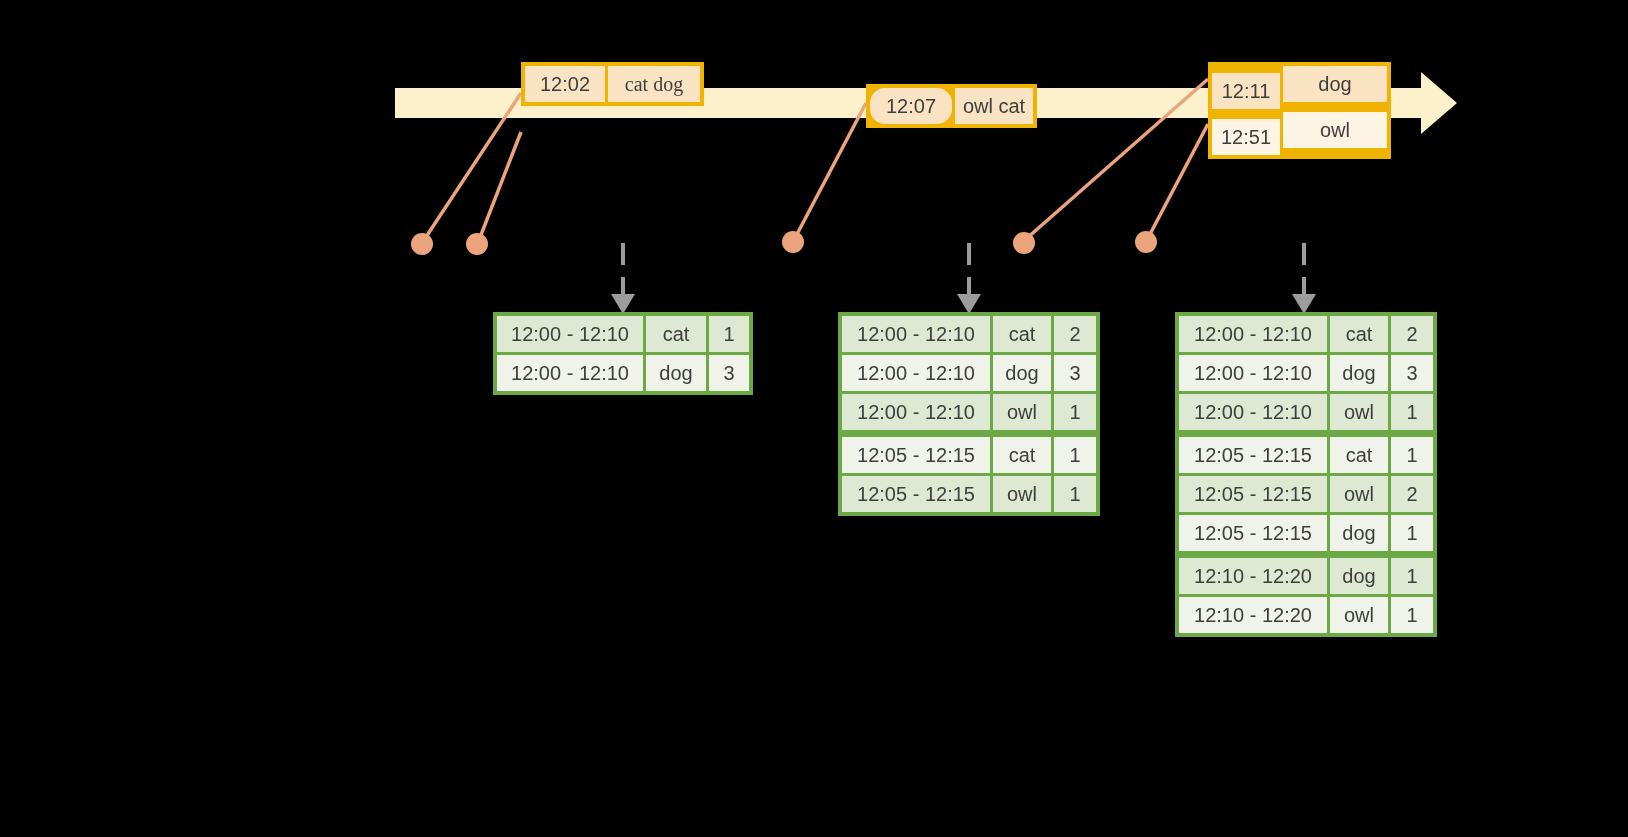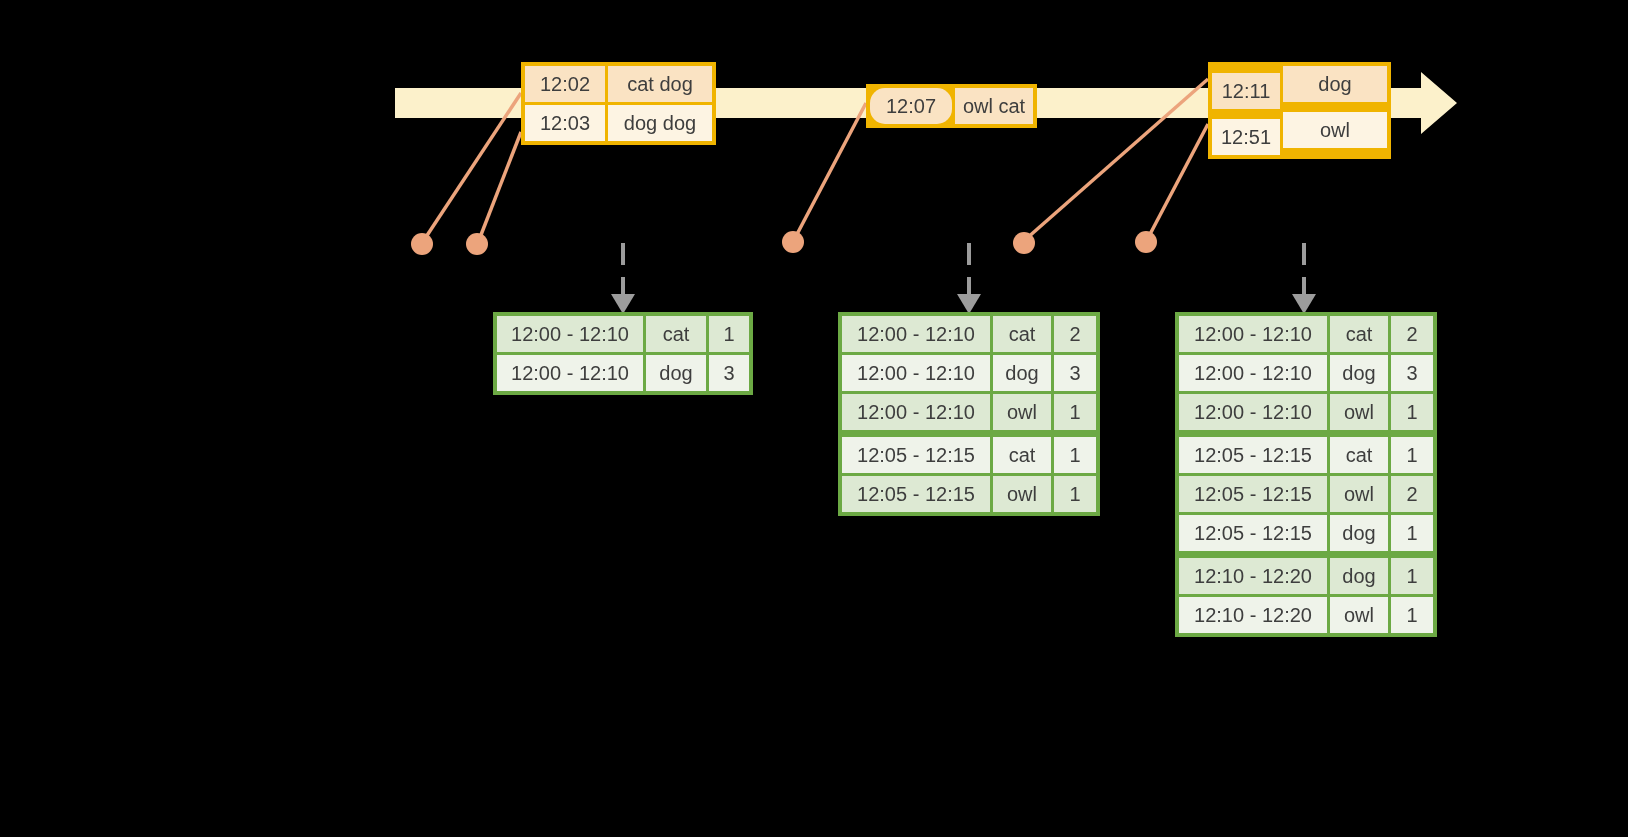--- a/index.html
+++ b/index.html
@@ -24,21 +24,21 @@
   }
   
   .event-table{background:var(--event-border);}
   .event-table .row:nth-child(odd) .cell{background:var(--event-row-dark);}
   .event-table .row:nth-child(even) .cell{background:var(--event-row-light);}
   
   .result-table{background:var(--result-border);}
   .result-table .row:nth-child(odd) .cell{background:var(--result-row-dark);}
   .result-table .row:nth-child(even) .cell{background:var(--result-row-light);}
   
-  .et1 .c-time{width:80px;text-align:center;}  .et1 .c-words{width:104px;}
+  .et1 .c-time{width:80px;text-align:center;}  .et1 .c-words{width:92px;font-family:Liberation Serif, serif;}
   .et2 .c-time{width:82px;border-radius:15px;}  .et2 .c-words{width:78px;}
   .et3 .c-time{width:68px;margin-top:7px;}  .et3 .c-words{width:104px;}
   .rt .c-window{width:148px;} .rt .c-word{width:58px;} .rt .c-count{width:42px;}
   .rt-a .c-window{width:146px;} .rt-a .c-word{width:60px;} .rt-a .c-count{width:40px;}
 </style>
 </head>
 <body>
 
 <div class="canvas">
 
@@ -69,24 +69,20 @@
     <g>
       <line x1="1304" y1="243" x2="1304" y2="296" stroke="#9C9C9C" stroke-width="4" stroke-dasharray="22 12"></line>
       <polygon points="1292,294 1316,294 1304,314" fill="#9C9C9C"></polygon>
     </g>
   </svg>
 
   <div class="dtable event-table et1" style="left:521px;top:62px;">
     <div class="row">
       <div class="cell c-time">12:02</div>
       <div class="cell c-words">cat dog</div>
-    </div>
-    <div class="row">
-      <div class="cell c-time">12:03</div>
-      <div class="cell c-words">dog dog</div>
     </div>
   </div>
 
   <div class="dtable event-table et2" style="left:866px;top:84px;">
     <div class="row">
       <div class="cell c-time">12:07</div>
       <div class="cell c-words">owl cat</div>
     </div>
   </div>
 

